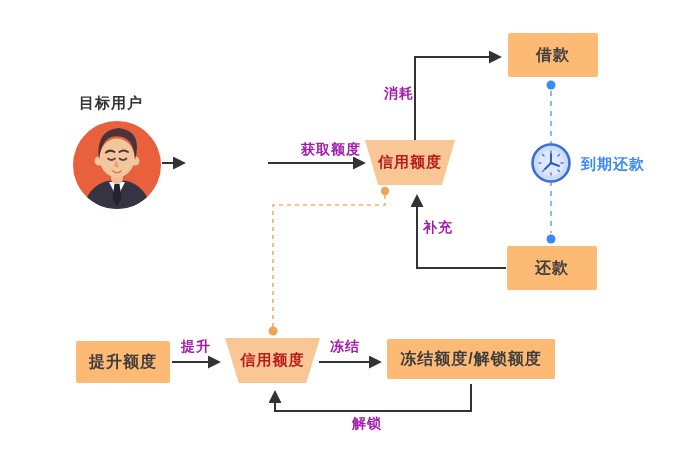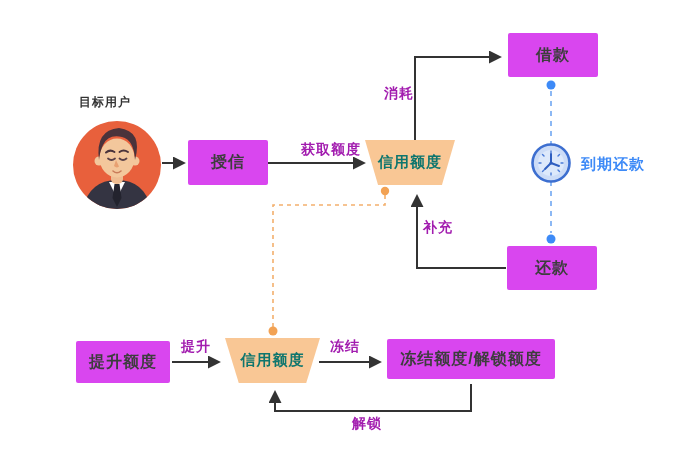--- a/index.html
+++ b/index.html
@@ -12,33 +12,33 @@
     overflow: hidden;
   }
   #edges { position: absolute; left: 0; top: 0; }
 
   .node {
     position: absolute;
     display: flex; align-items: center; justify-content: center;
     font-size: 16px; font-weight: 700; color: #3d3d3d;
     letter-spacing: 1px;
   }
-  .pink   { background: #d946ef; border-radius: 2px; }
-  .trap   { background: #f9c795; clip-path: polygon(0 0, 100% 0, 85.5% 100%, 14.5% 100%); font-size: 15px; color: #0f766e; }
+  .pink   { background: #fdba74; border-radius: 2px; }
+  .trap   { background: #f9c795; clip-path: polygon(0 0, 100% 0, 85.5% 100%, 14.5% 100%); font-size: 15px; color: #b91c1c; }
 
   .edge-label {
     position: absolute;
     font-size: 14px; font-weight: 700; color: #a21caf;
     white-space: nowrap;
     transform: translateX(-50%);
     letter-spacing: 1px;
   }
   .free-label {
     position: absolute;
-    font-size: 12px; font-weight: 700; color: #333333;
+    font-size: 15px; font-weight: 700; color: #333333;
     white-space: nowrap; letter-spacing: 1px;
   }
   .blue-label {
     position: absolute;
     font-size: 15px; font-weight: 700; color: #3d8af7;
     white-space: nowrap; letter-spacing: 1px;
   }
   .avatar-wrap { position: absolute; left: 72px; top: 120px; width: 90px; height: 90px; }
 </style>
 </head>
@@ -121,21 +121,20 @@
   <div class="free-label" style="left:79px; top:94px;">目标用户</div>
   <div class="blue-label" style="left:581px; top:155px;">到期还款</div>
 
   <div class="edge-label" style="left:331px; top:141px;text-align:right;">获取额度</div>
   <div class="edge-label" style="left:399px; top:85px;">消耗</div>
   <div class="edge-label" style="left:398px; top:219px;margin-left:40px;">补充</div>
   <div class="edge-label" style="left:196px; top:338px;">提升</div>
   <div class="edge-label" style="left:345px; top:338px;">冻结</div>
   <div class="edge-label" style="left:367px; top:391px;margin-top:24px;">解锁</div>
 
-  <div class="node pink" style="left:188px; top:140px; width:80px; height:45px;">授信</div>
   <div class="node trap" style="left:365px; top:140px; width:90px; height:45px;">信用额度</div>
   <div class="node pink" style="left:508px; top:33px; width:90px; height:44px;">借款</div>
   <div class="node pink" style="left:507px; top:246px; width:90px; height:44px;">还款</div>
   <div class="node pink" style="left:76px; top:341px; width:94px; height:42px;font-family:Liberation Serif, serif;">提升额度</div>
   <div class="node trap" style="left:225px; top:338px; width:95px; height:45px;">信用额度</div>
   <div class="node pink" style="left:387px; top:339px; width:168px; height:40px; font-size:16px;">冻结额度/解锁额度</div>
 
 </div>
 
 </body></html>

